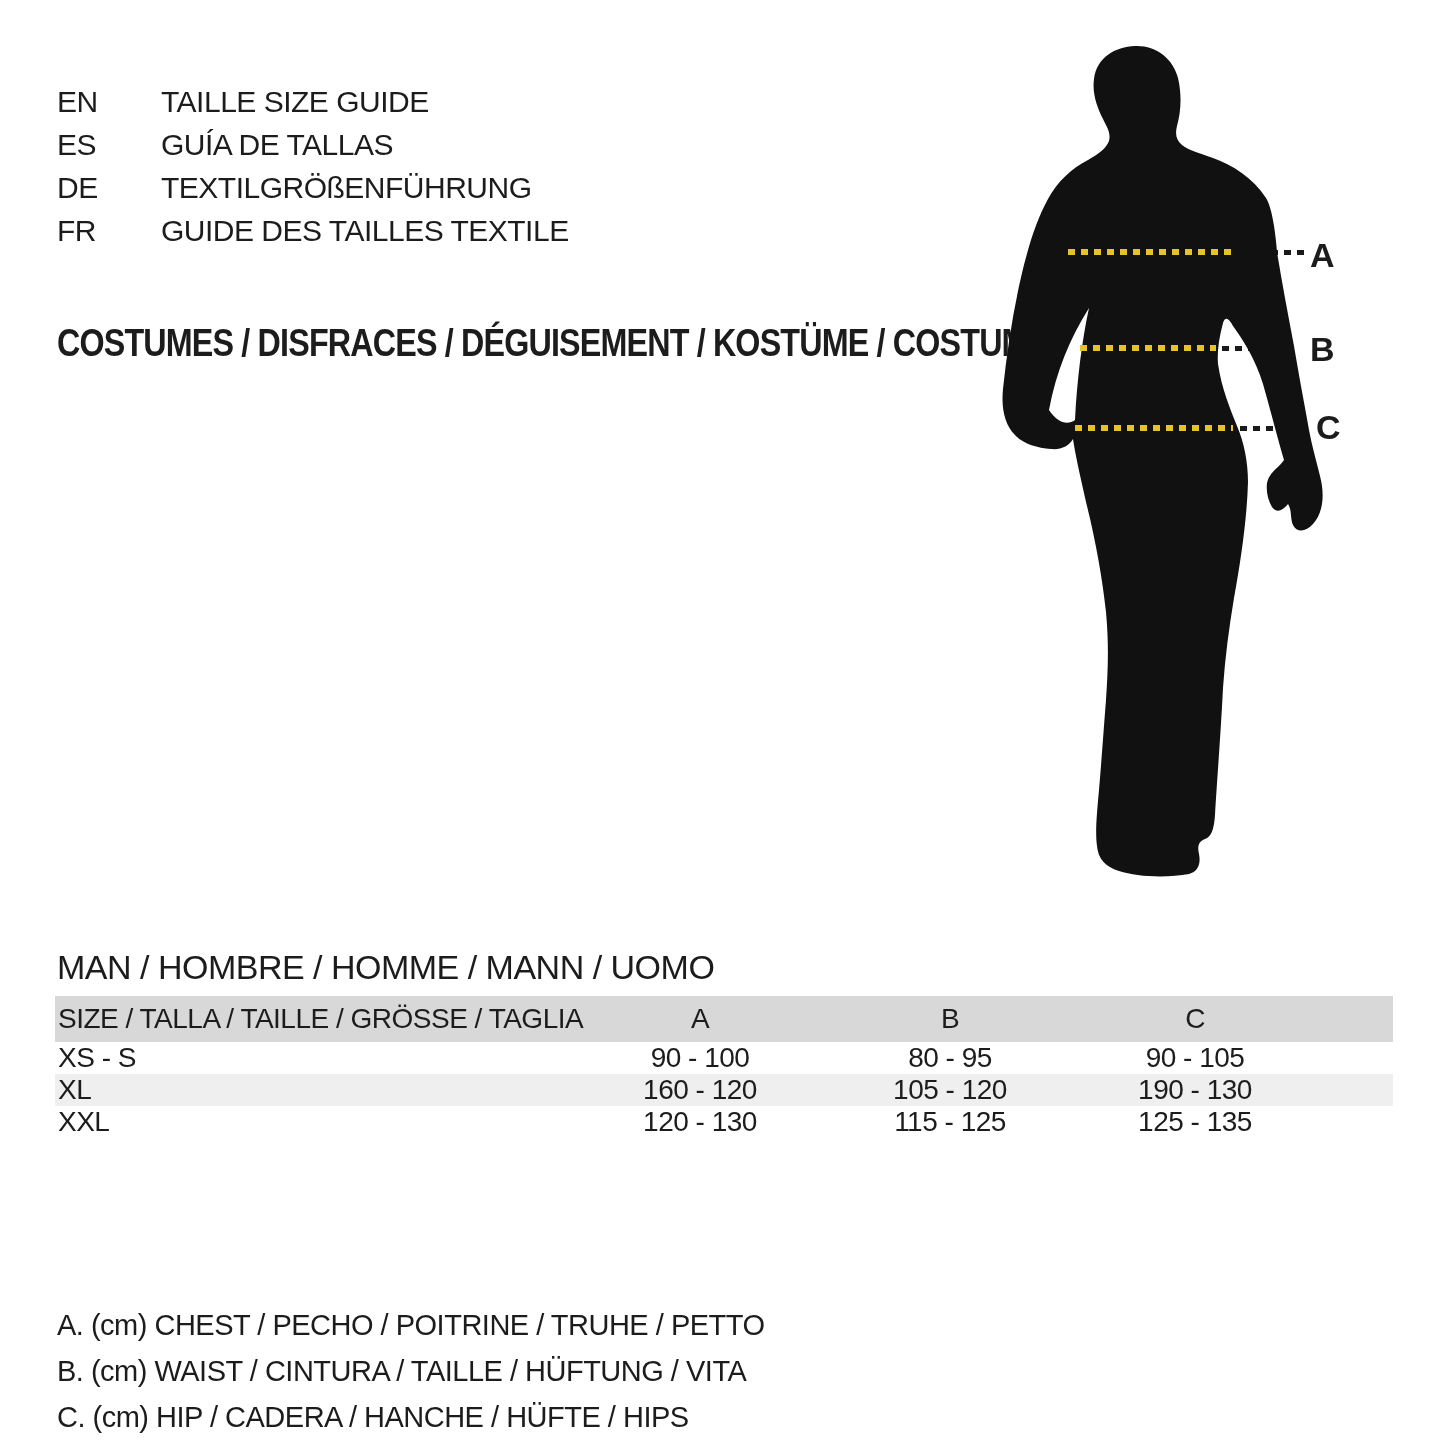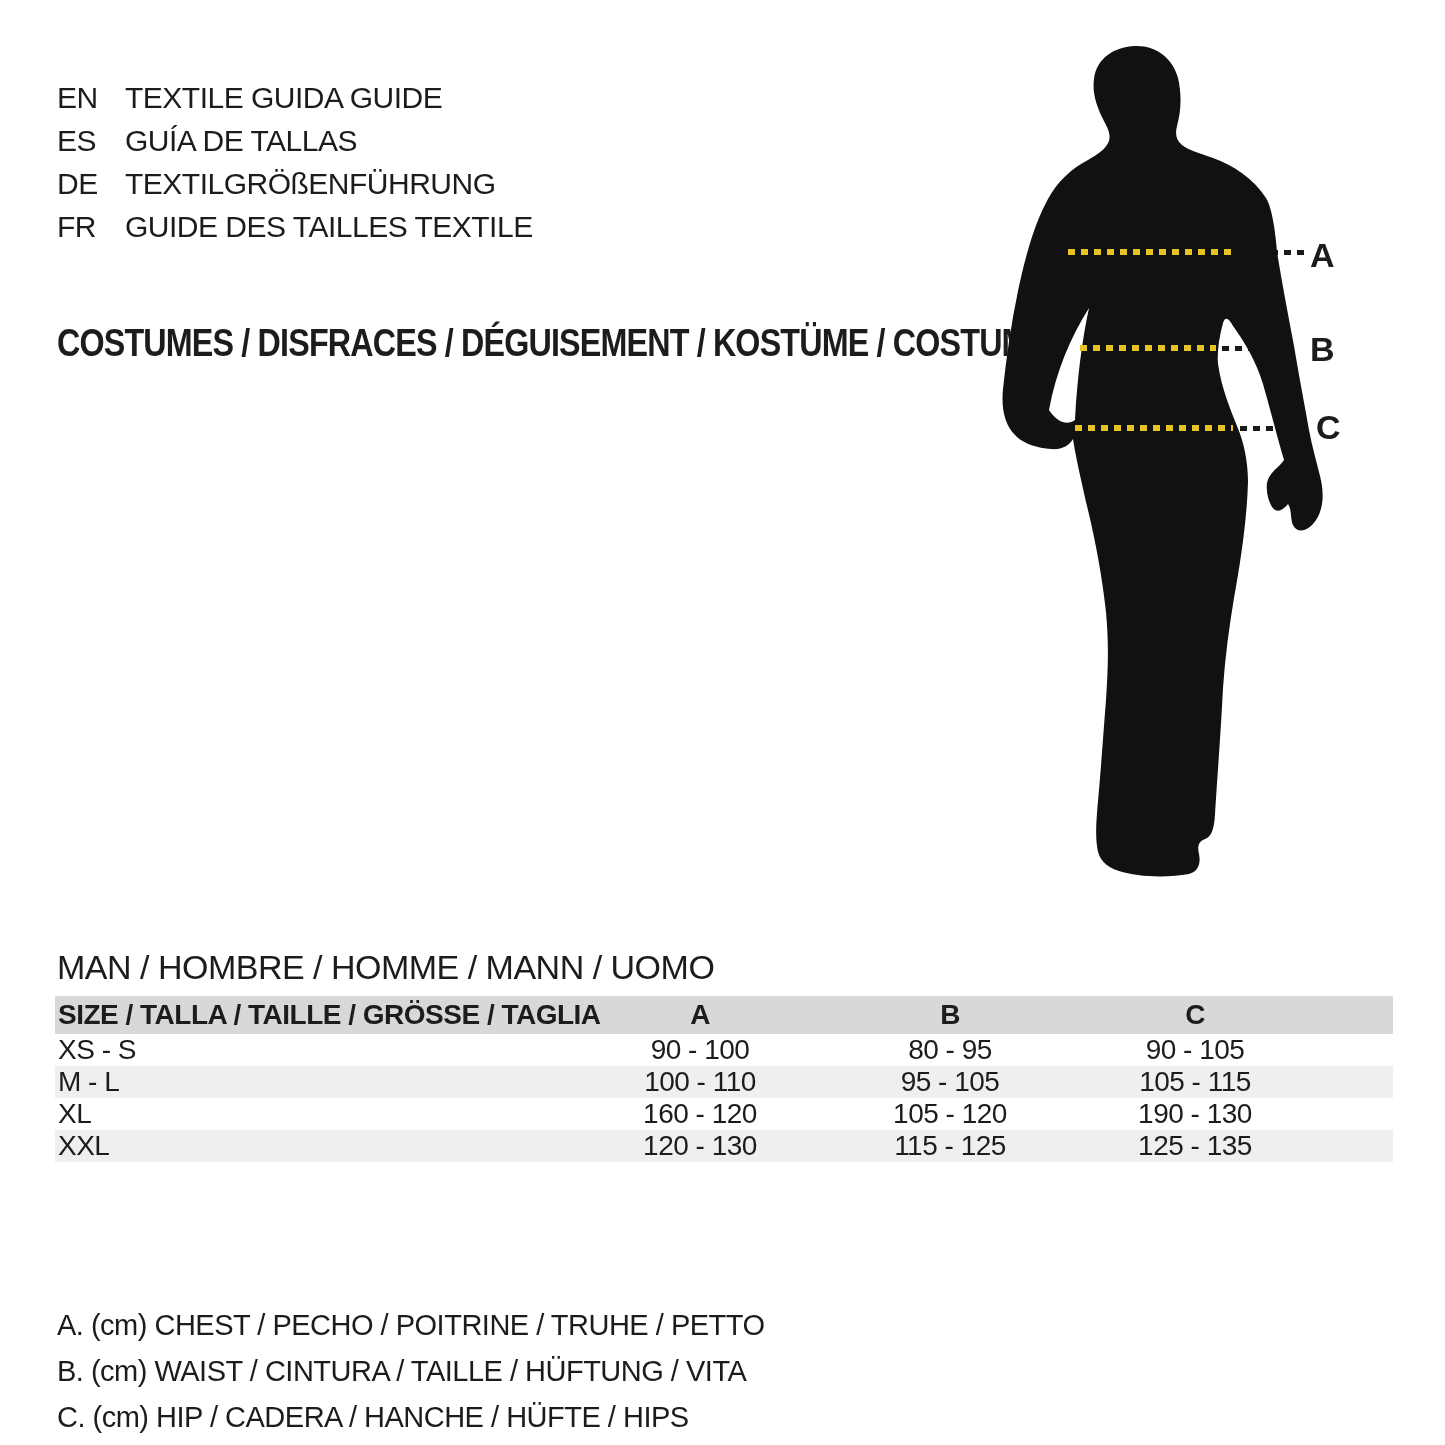--- a/index.html
+++ b/index.html
@@ -13,21 +13,21 @@
   html,body{margin:0;padding:0;}
   body{
     width:1445px;height:1445px;background:#ffffff;
     font-family:"Liberation Sans", sans-serif;color:var(--text);
     position:relative;overflow:hidden;
   }
   .page{position:absolute;inset:0;}
 
   
   .lang-block{position:absolute;left:57px;top:76px;}
-  .lang-row{display:flex;height:43px;align-items:center;font-size:30px;letter-spacing:-0.5px;white-space:nowrap;}
+  .lang-row{display:flex;height:43px;align-items:flex-end;font-size:30px;letter-spacing:-0.5px;white-space:nowrap;gap:36px;}
   .lang-code{width:68px;flex:0 0 68px;}
 
   
   .costumes{
     position:absolute;left:57px;top:322px;font-size:38px;font-weight:700;
     letter-spacing:-1px;white-space:nowrap;transform:scaleX(0.85);transform-origin:0 50%;
   }
 
   
   .figure{position:absolute;left:985px;top:40px;width:460px;height:880px;z-index:2;}
@@ -48,38 +48,38 @@
     border-collapse:collapse;table-layout:fixed;font-size:28px;letter-spacing:-0.5px;
   }
   .size-table col.c-label{width:520px;}
   .size-table col.c-a{width:250px;}
   .size-table col.c-b{width:250px;}
   .size-table col.c-c{width:240px;}
   .size-table col.c-sp{width:78px;}
   .size-table th,.size-table td{
     font-weight:400;padding:0;white-space:nowrap;vertical-align:middle;text-align:center;
   }
-  .size-table thead th{height:38px;background:var(--header_bg);font-weight:bold;}
+  .size-table thead th{height:46px;background:var(--header_bg);}
   .size-table tbody td{height:23px;}
   .size-table .cell-label{text-align:left;padding-left:3px;}
   .size-table tbody tr:nth-child(even){background:var(--stripe_bg);}
 
   
   .legend{position:absolute;left:57px;top:1302px;}
   .legend-item{height:46px;display:flex;align-items:center;font-size:29px;letter-spacing:-0.5px;white-space:nowrap;}
 </style>
 </head>
 <body>
 
 <div class="page">
 
   <div class="lang-block">
     <div class="lang-row">
       <span class="lang-code">EN</span>
-      <span class="lang-label">TEXTILE GUIDA GUIDE</span>
+      <span class="lang-label">TAILLE SIZE GUIDE</span>
     </div>
     <div class="lang-row">
       <span class="lang-code">ES</span>
       <span class="lang-label">GUÍA DE TALLAS</span>
     </div>
     <div class="lang-row">
       <span class="lang-code">DE</span>
       <span class="lang-label">TEXTILGRÖßENFÜHRUNG</span>
     </div>
     <div class="lang-row">
@@ -178,27 +178,20 @@
     </thead>
     <tbody>
       <tr>
         <td class="cell-label">XS - S</td>
         <td>90 - 100</td>
         <td>80 - 95</td>
         <td>90 - 105</td>
         <td></td>
       </tr>
       <tr>
-        <td class="cell-label">M - L</td>
-        <td>100 - 110</td>
-        <td>95 - 105</td>
-        <td>105 - 115</td>
-        <td></td>
-      </tr>
-      <tr>
         <td class="cell-label">XL</td>
         <td>160 - 120</td>
         <td>105 - 120</td>
         <td>190 - 130</td>
         <td></td>
       </tr>
       <tr>
         <td class="cell-label">XXL</td>
         <td>120 - 130</td>
         <td>115 - 125</td>

